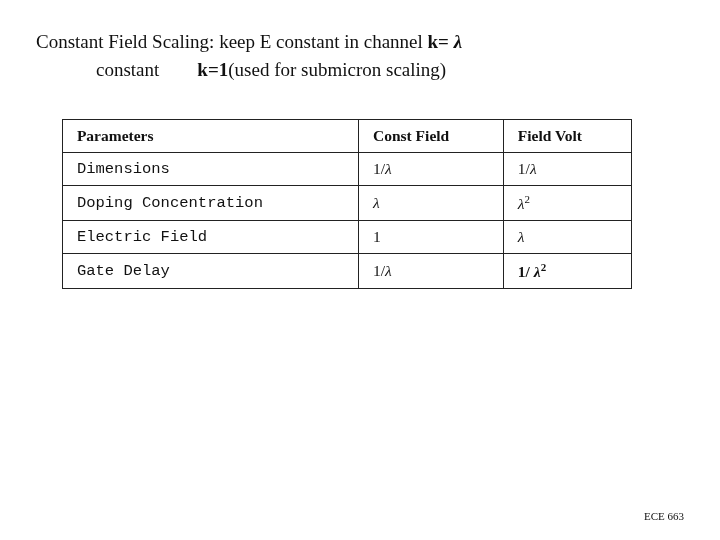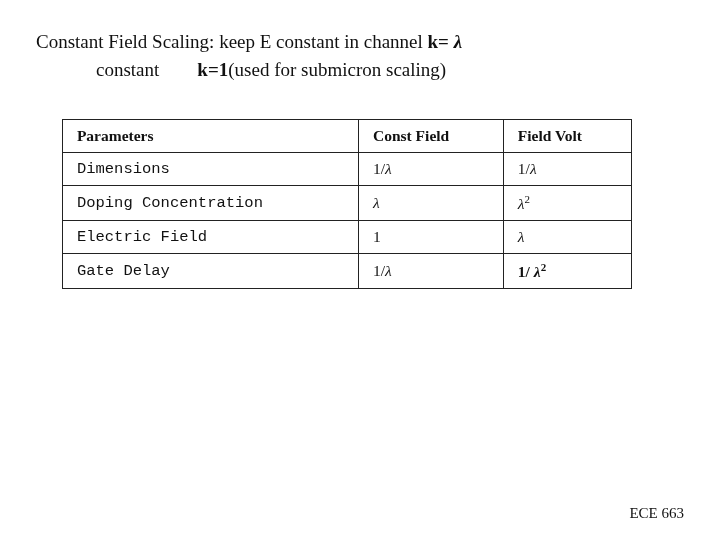--- a/index.html
+++ b/index.html
@@ -69,21 +69,21 @@
     }
 
     .lambda {
       font-style: italic;
     }
 
     .footer {
       position: absolute;
       bottom: 18px;
       right: 36px;
-      font-size: 15px;
+      font-size: 11px;
       color: #111;
       font-family: 'Times New Roman', Times, serif;
     }
 
     .sup-text {
       font-size: 11px;
       vertical-align: super;
     }
   </style>
 </head>

